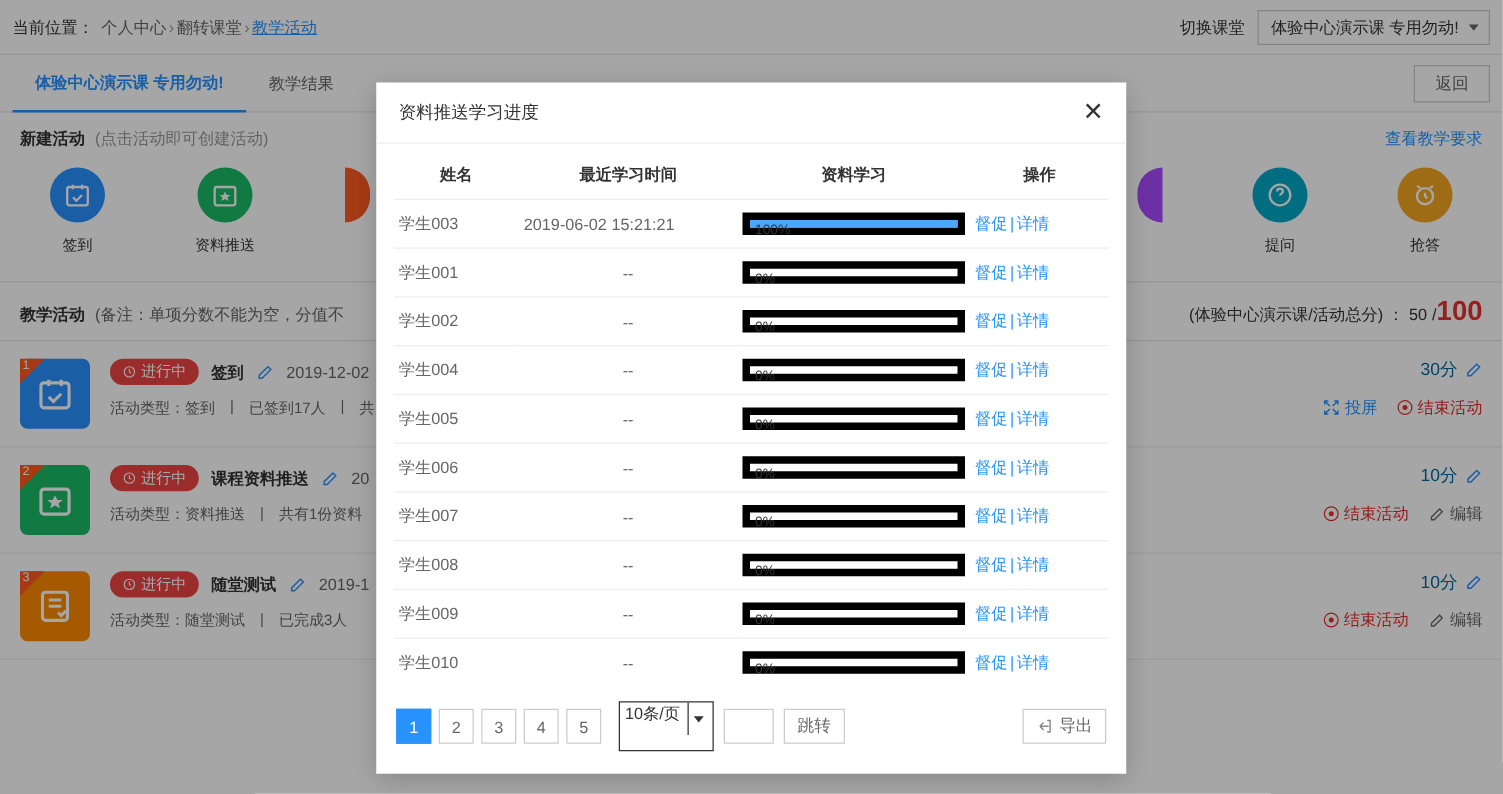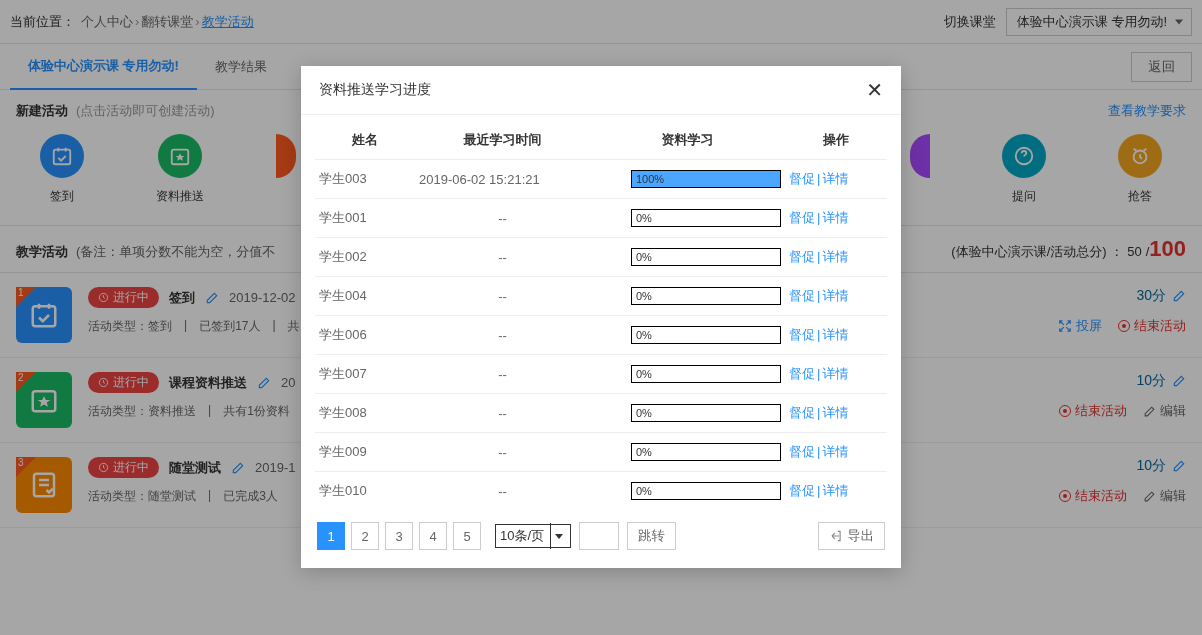--- a/index.html
+++ b/index.html
@@ -76,30 +76,30 @@
 .overlay { position: absolute; inset: 0; background: rgba(0,0,0,0.35); display: flex; align-items: flex-start; justify-content: center; }
 .modal { background: #fff; width: 600px; margin-top: 66px; box-shadow: 0 4px 20px rgba(0,0,0,0.2); }
 .modal-header { display: flex; align-items: center; padding: 14px 18px; border-bottom: 1px solid #eee; }
 .modal-header .title { font-size: 14px; color: #333; }
 .modal-header .spacer { flex: 1; }
 .close-x { font-size: 20px; color: #333; cursor: pointer; line-height: 1; }
 .modal-body { padding: 6px 14px 14px; }
 .mtable { width: 100%; border-collapse: collapse; }
 .mtable th { text-align: center; font-weight: bold; color: #333; padding: 10px 4px; font-size: 13px; }
 .mtable td { padding: 10px 4px; border-top: 1px solid #eee; color: #666; font-size: 13px; }
-.prog-wrap { position: relative; width: 150px; height: 18px; border: 1px solid #000000; background: #fff; margin-left: 37px; }
+.prog-wrap { position: relative; width: 178px; height: 18px; border: 6px solid #000000; background: #fff; }
 .prog-bar { position: absolute; left: 0; top: 0; bottom: 0; background: #4aa6ff; }
 .prog-text { position: absolute; left: 4px; top: 0; line-height: 16px; font-size: 11px; color: #333; z-index: 1; }
 .op-link { color: #2893ff; cursor: pointer; }
 .op-sep { color: #2893ff; margin: 0 2px; }
 
 .pager-row { display: flex; align-items: center; gap: 8px; padding: 12px 2px 4px; }
 .pg-btn { border: 1px solid #ccc; background: #fff; width: 28px; height: 28px; display: inline-flex; align-items: center; justify-content: center; cursor: pointer; color: #666; }
 .pg-btn.active { background: #2893ff; color: #fff; border-color: #2893ff; }
-.pg-select { border: 1px solid #333; height: 24px; padding: 0 4px; background: #fff; position: relative; display: inline-flex; align-items: center; }
+.pg-select { border: 1px solid #333; height: 40px; padding: 0 4px; background: #fff; position: relative; display: inline-flex; align-items: flex-start; }
 .pg-select-caret { width: 16px; height: 26px; border-left: 1px solid #333; margin-left: 6px; display: inline-flex; align-items: center; justify-content: center; }
 .pg-select-caret::after { content: ""; width: 0; height: 0; border-left: 4px solid transparent; border-right: 4px solid transparent; border-top: 5px solid #333; }
 .pg-input { border: 1px solid #ccc; width: 40px; height: 28px; padding: 0 4px; }
 .pg-jump { border: 1px solid #ccc; height: 28px; padding: 0 10px; background: #fff; cursor: pointer; color: #666; }
 .pager-row .spacer { flex: 1; }
 .pg-export { border: 1px solid #ccc; height: 28px; padding: 0 10px; background: #fff; cursor: pointer; color: #666; display: inline-flex; align-items: center; gap: 4px; }
 
 svg { display: block; }
 </style>
 </head>
@@ -390,20 +390,31 @@
               <td style="text-align:center">--</td>
               <td>
                 <div class="prog-wrap">
                   <div class="prog-bar" style="width:0%"></div>
                   <span class="prog-text">0%</span>
                 </div>
               </td>
               <td><span class="op-link">督促</span><span class="op-sep">|</span><span class="op-link">详情</span></td>
             </tr>
             <tr>
+              <td>学生005</td>
+              <td style="text-align:center">--</td>
+              <td>
+                <div class="prog-wrap">
+                  <div class="prog-bar" style="width:0%"></div>
+                  <span class="prog-text">0%</span>
+                </div>
+              </td>
+              <td><span class="op-link">督促</span><span class="op-sep">|</span><span class="op-link">详情</span></td>
+            </tr>
+            <tr>
               <td>学生006</td>
               <td style="text-align:center">--</td>
               <td>
                 <div class="prog-wrap">
                   <div class="prog-bar" style="width:0%"></div>
                   <span class="prog-text">0%</span>
                 </div>
               </td>
               <td><span class="op-link">督促</span><span class="op-sep">|</span><span class="op-link">详情</span></td>
             </tr>

